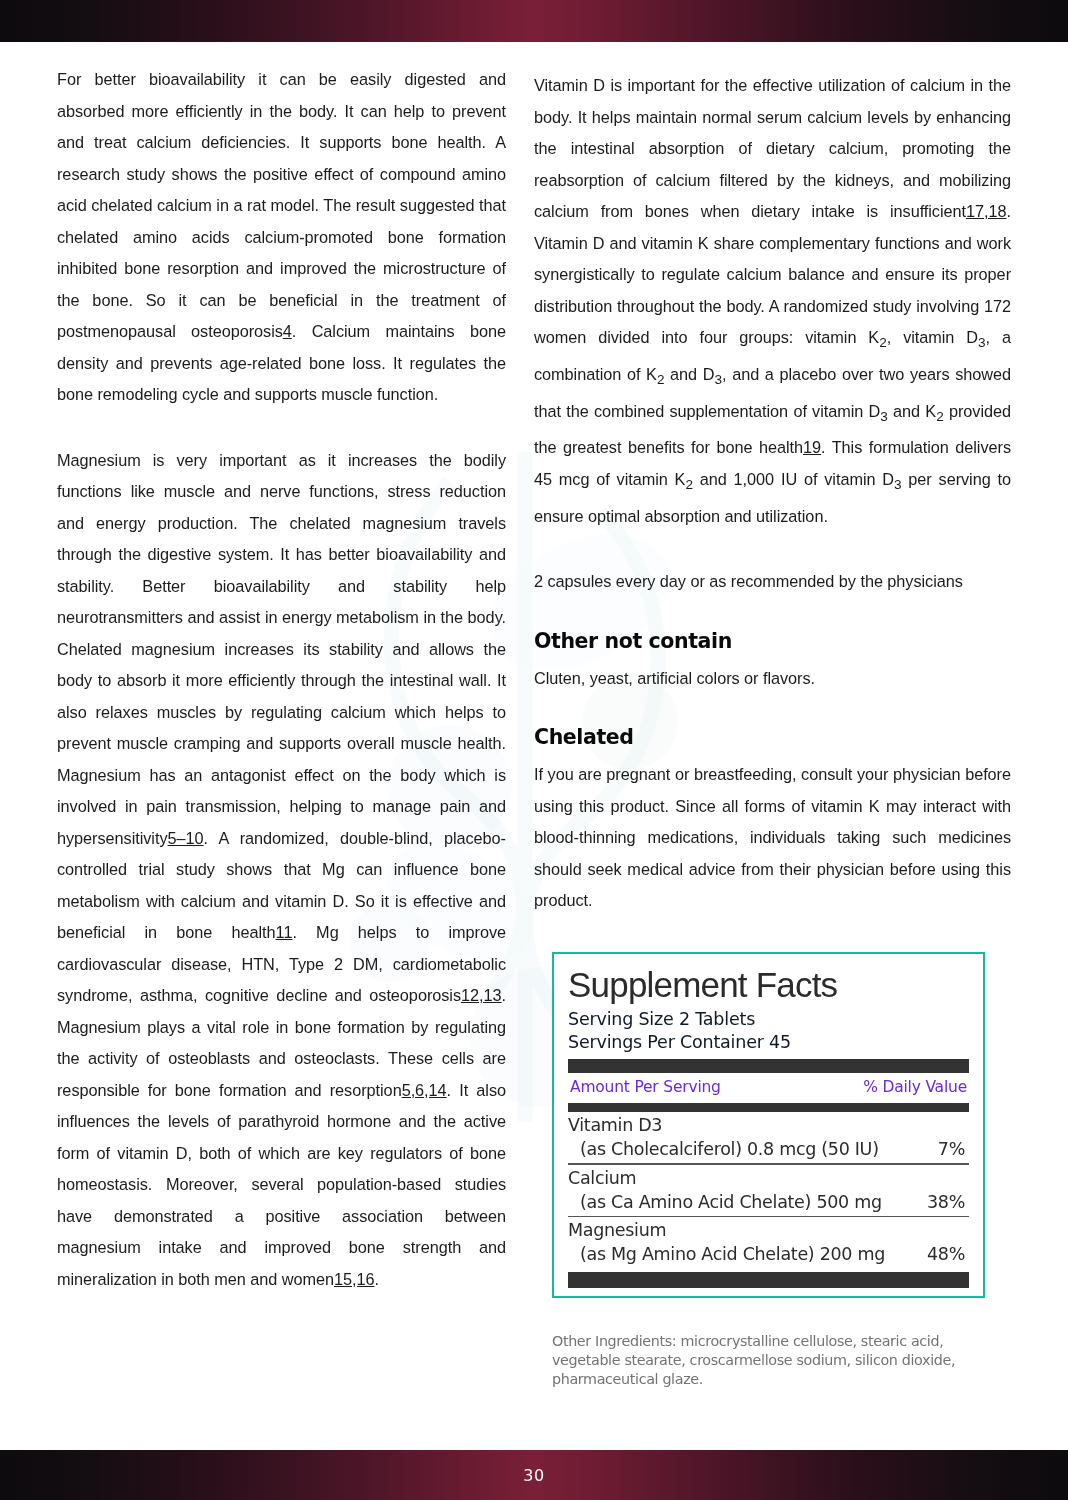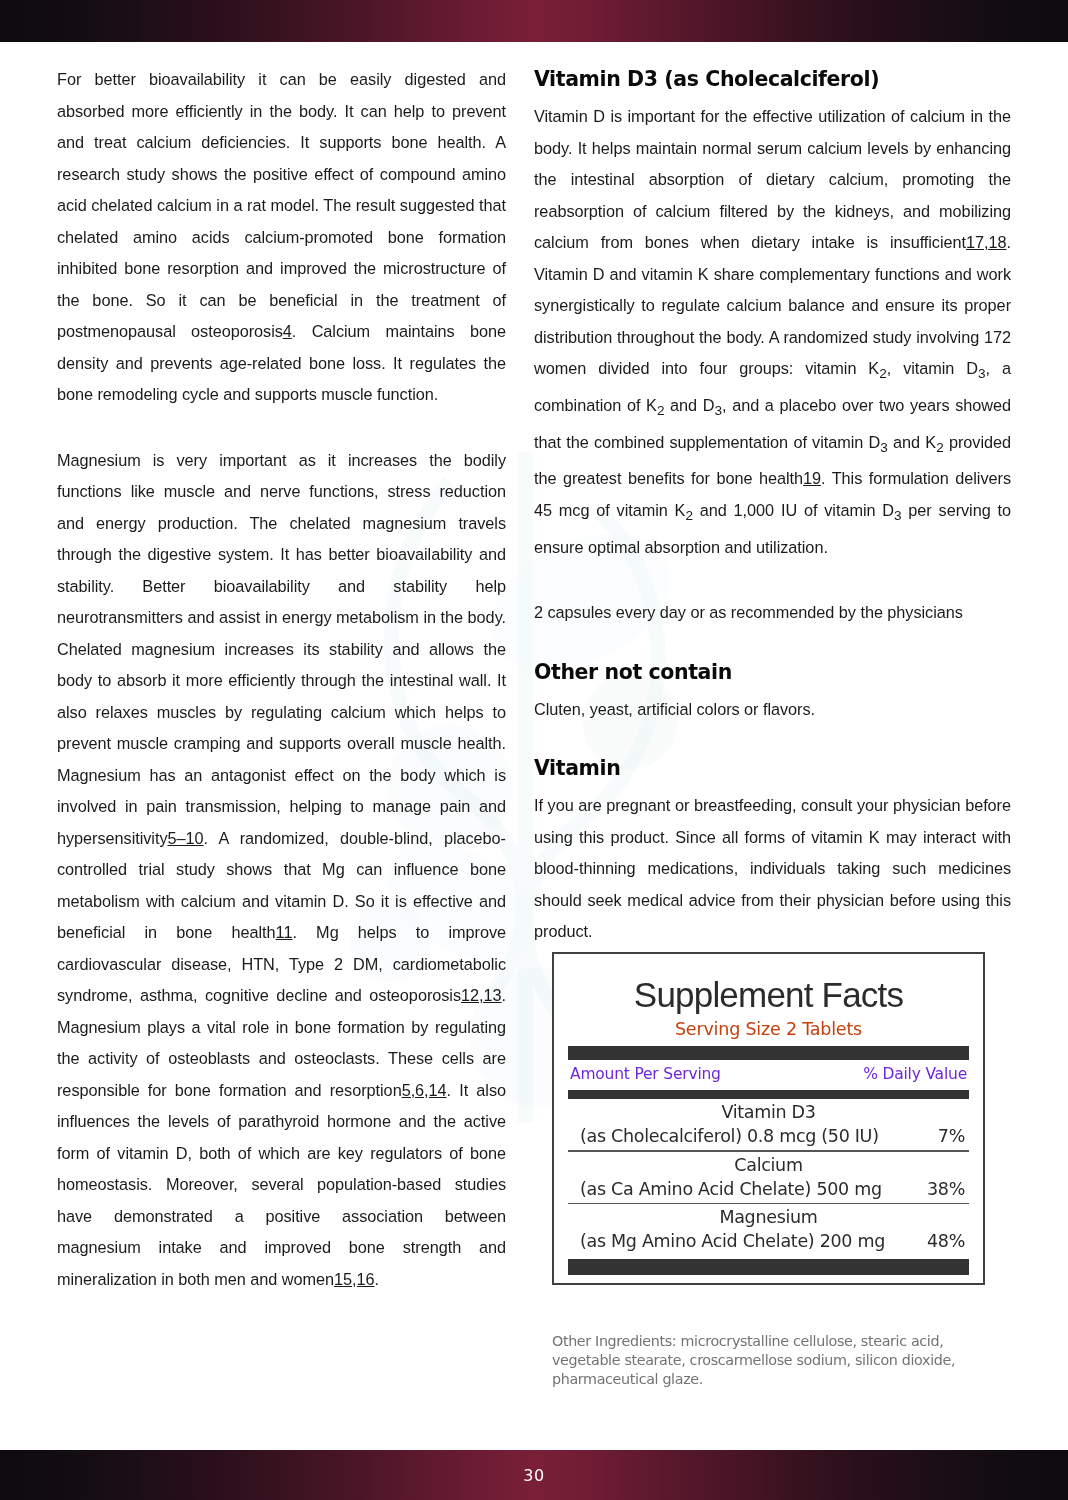--- a/index.html
+++ b/index.html
@@ -104,40 +104,39 @@
   .gap-heading-to-text { height: 6px; }
 
   .ref { text-decoration: underline; }
 
   
   #supplement-panel {
     position: absolute;
     left: 18px;
     top: 888px;
     width: 433px;
-    border: 2px solid #404040;
+    border: 2px solid #14b8a6;
     background: #ffffff;
     box-sizing: border-box;
-    padding: 20px 14px 8px 14px;
+    padding: 10px 14px 8px 14px;
     font-family: "DejaVu Sans", sans-serif;
-    text-align: center;
   }
   #panel-title {
     font-size: 35px;
     line-height: 42px;
     color: #2b2b2b;
     font-weight: normal;
     letter-spacing: -0.8px;
     font-family: "Liberation Sans", sans-serif;
     margin-bottom: 2px;
   }
   .panel-serving {
     font-size: 17.5px;
     line-height: 23px;
-    color: #c2410c;
+    color: #0f172a;
     letter-spacing: -0.2px;
   }
   .rule-thick {
     height: 14px;
     background: #333333;
     margin-top: 5px;
   }
   .rule-medium {
     height: 9px;
     background: #333333;
@@ -226,48 +225,48 @@
 
 
     <div class="gap-heading-to-text"></div>
 
     <p class="body-text"><span>Magnesium is very important as it increases the bodily functions like muscle and nerve functions, stress reduction and energy production. The chelated magnesium travels through the digestive system. It has better bioavailability and stability. Better bioavailability and stability help neurotransmitters and assist in energy metabolism in the body. Chelated magnesium increases its stability and allows the body to absorb it more efficiently through the intestinal wall. It also relaxes muscles by regulating calcium which helps to prevent muscle cramping and supports overall muscle health. Magnesium has an antagonist effect on the body which is involved in pain transmission, helping to manage pain and hypersensitivity</span><span class="ref">5–10</span><span>. A randomized, double-blind, placebo-controlled trial study shows that Mg can influence bone metabolism with calcium and vitamin D. So it is effective and beneficial in bone health</span><span class="ref">11</span><span>. Mg helps to improve cardiovascular disease, HTN, Type 2 DM, cardiometabolic syndrome, asthma, cognitive decline and osteoporosis</span><span class="ref">12,13</span><span>. Magnesium plays a vital role in bone formation by regulating the activity of osteoblasts and osteoclasts. These cells are responsible for bone formation and resorption</span><span class="ref">5,6,14</span><span>. It also influences the levels of parathyroid hormone and the active form of vitamin D, both of which are key regulators of bone homeostasis. Moreover, several population-based studies have demonstrated a positive association between magnesium intake and improved bone strength and mineralization in both men and women</span><span class="ref">15,16</span><span>.</span></p>
 
   </div>
 
   <div class="column" id="right-column">
 
-    <h2 class="section-heading">Vitamin D3 (as Cholecalciferol)</h2>
 
     <div class="gap-heading-to-text"></div>
 
     <p class="body-text"><span>Vitamin D is important for the effective utilization of calcium in the body. It helps maintain normal serum calcium levels by enhancing the intestinal absorption of dietary calcium, promoting the reabsorption of calcium filtered by the kidneys, and mobilizing calcium from bones when dietary intake is insufficient</span><span class="ref">17,18</span><span>. Vitamin D and vitamin K share complementary functions and work synergistically to regulate calcium balance and ensure its proper distribution throughout the body. A randomized study involving 172 women divided into four groups: vitamin K</span><sub>2</sub><span>, vitamin D</span><sub>3</sub><span>, a combination of K</span><sub>2</sub><span> and D</span><sub>3</sub><span>, and a placebo over two years showed that the combined supplementation of vitamin D</span><sub>3</sub><span> and K</span><sub>2</sub><span> provided the greatest benefits for bone health</span><span class="ref">19</span><span>. This formulation delivers 45 mcg of vitamin K</span><sub>2</sub><span> and 1,000 IU of vitamin D</span><sub>3</sub><span> per serving to ensure optimal absorption and utilization.</span></p>
 
     <div class="gap-before-heading"></div>
 
     <div class="gap-heading-to-text"></div>
     <p class="body-text ragged">2 capsules every day or as recommended by the physicians</p>
 
     <div class="gap-before-heading"></div>
 
     <h2 class="section-heading">Other not contain</h2>
     <div class="gap-heading-to-text"></div>
     <p class="body-text ragged">Cluten, yeast, artificial colors or flavors.</p>
 
     <div class="gap-before-heading"></div>
 
-    <h2 class="section-heading">Vitamin</h2>
+    <h2 class="section-heading">Chelated</h2>
     <div class="gap-heading-to-text"></div>
     <p class="body-text">If you are pregnant or breastfeeding, consult your physician before using this product. Since all forms of vitamin K may interact with blood-thinning medications, individuals taking such medicines should seek medical advice from their physician before using this product.</p>
 
     <div id="supplement-panel">
 
       <div id="panel-title">Supplement Facts</div>
 
       <div class="panel-serving">Serving Size 2 Tablets</div>
+      <div class="panel-serving">Servings Per Container 45</div>
 
       <div class="rule-thick"></div>
 
       <div class="panel-row-head">
         <span>Amount Per Serving</span>
         <span>% Daily Value</span>
       </div>
 
       <div class="rule-medium"></div>
 

